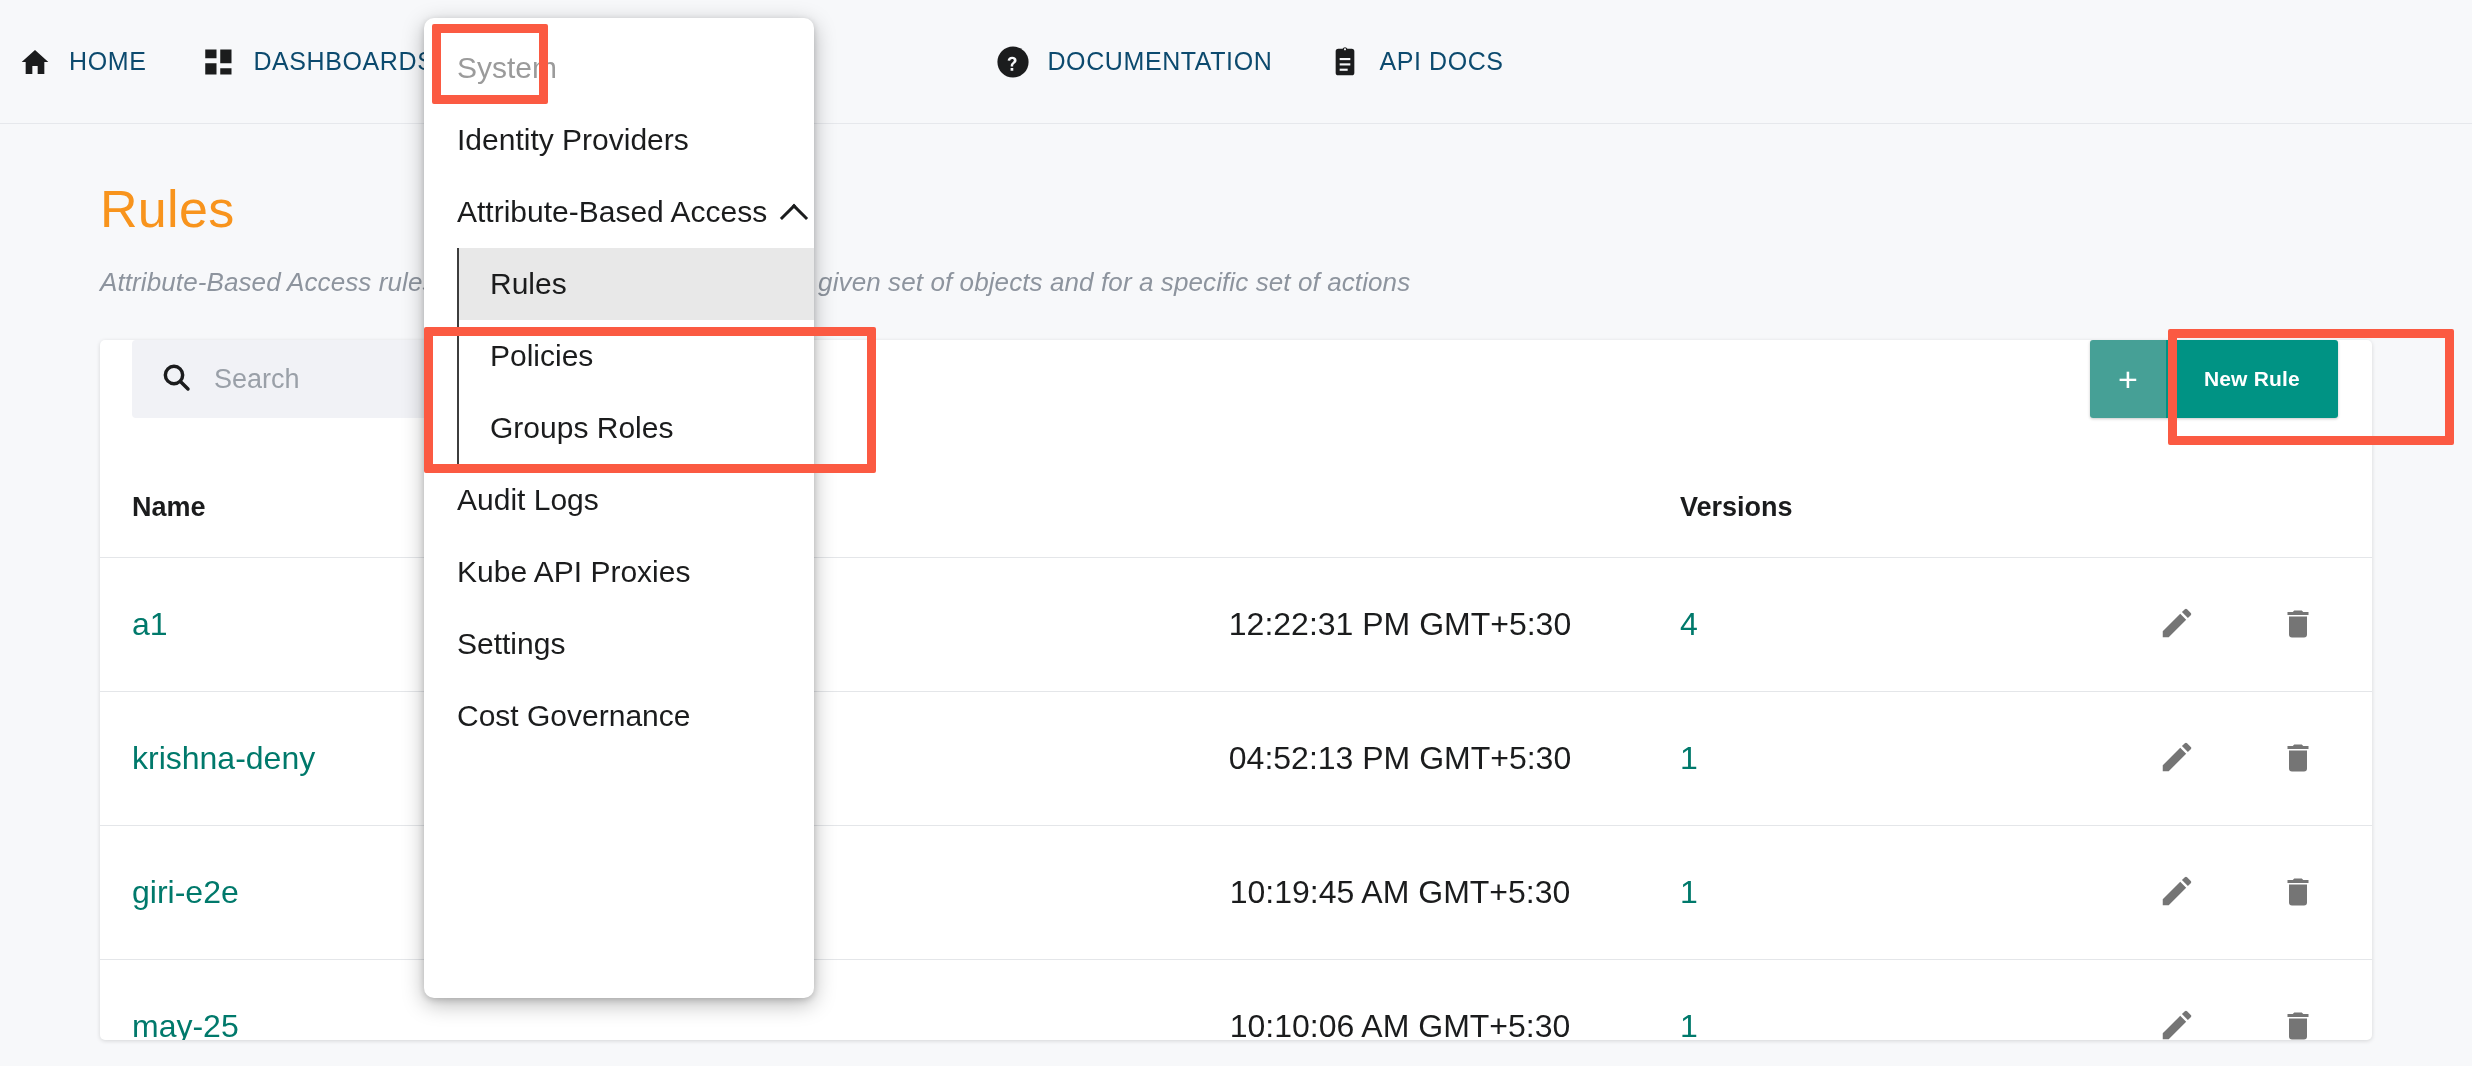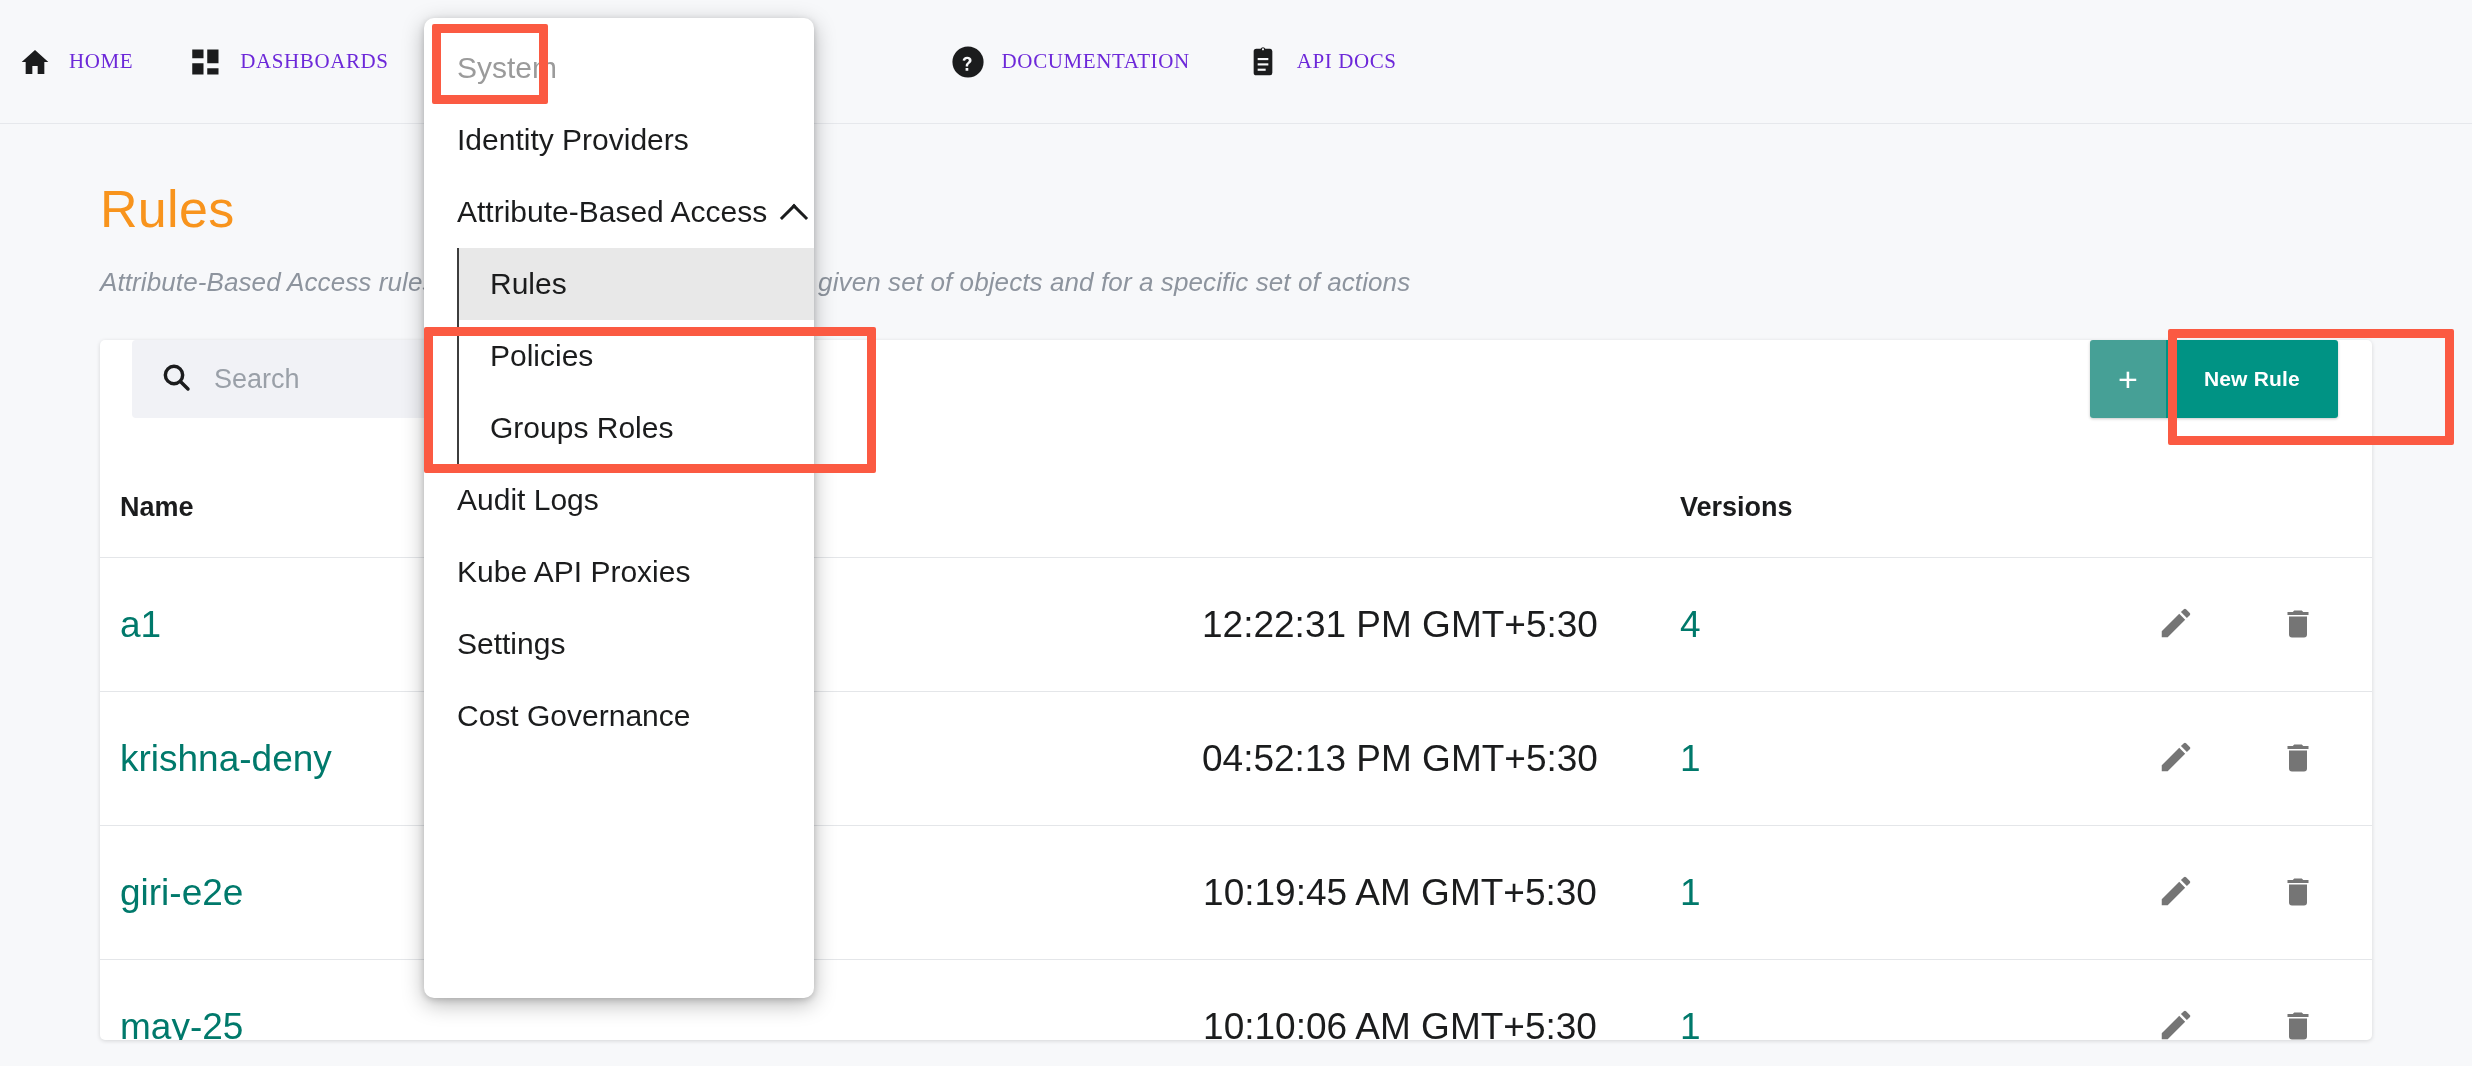--- a/index.html
+++ b/index.html
@@ -19,25 +19,24 @@
     padding-left: 18px;
     border-bottom: 1px solid #e6e8ec;
   }
   .nav-item {
     display: flex; align-items: center;
     gap: 17px;
     margin-right: 56px;
     cursor: pointer;
   }
   .nav-label {
-    font-size: 21px;
+    font-size: 25px;
     letter-spacing: 0.6px;
-    color: #6d28d9;
+    color: #0c4a6e;
     font-weight: 400;
-    font-family: Liberation Serif, serif;
   }
   .nav-icon { display: flex; align-items: center; justify-content: center; width: 34px; height: 34px; }
   .nav-spacer { flex: 1; }
 
   
   .menu-panel {
     position: absolute;
     top: 18px; left: 424px;
     width: 390px; height: 980px;
     background: #ffffff;
@@ -174,28 +173,28 @@
   
   table { width: 100%; border-collapse: collapse; table-layout: fixed; }
   th {
     text-align: left;
     font-size: 27px;
     font-weight: bold;
     color: #1b1c1d;
     padding: 18px 0 34px 0;
   }
   td {
-    font-size: 37px;
+    font-size: 32px;
     color: #1b1c1d;
     padding: 38px 0;
     border-top: 1px solid #e4e6e9;
     vertical-align: middle;
   }
   tbody tr:first-child td { border-top: 1px solid #e4e6e9; }
-  .col-name      { width: 500px; padding-left: 20px; }
+  .col-name      { width: 500px; padding-left: 32px; }
   .col-created   { width: 520px; }
   .col-updated   { width: 560px; text-align: center; }
   .col-versions  { width: 300px; }
   .col-actions   { width: 392px; }
   .link {
     color: #00796b;
     cursor: pointer;
     text-decoration: none;
   }
   .actions-cell { text-align: right; padding-right: 46px; }

